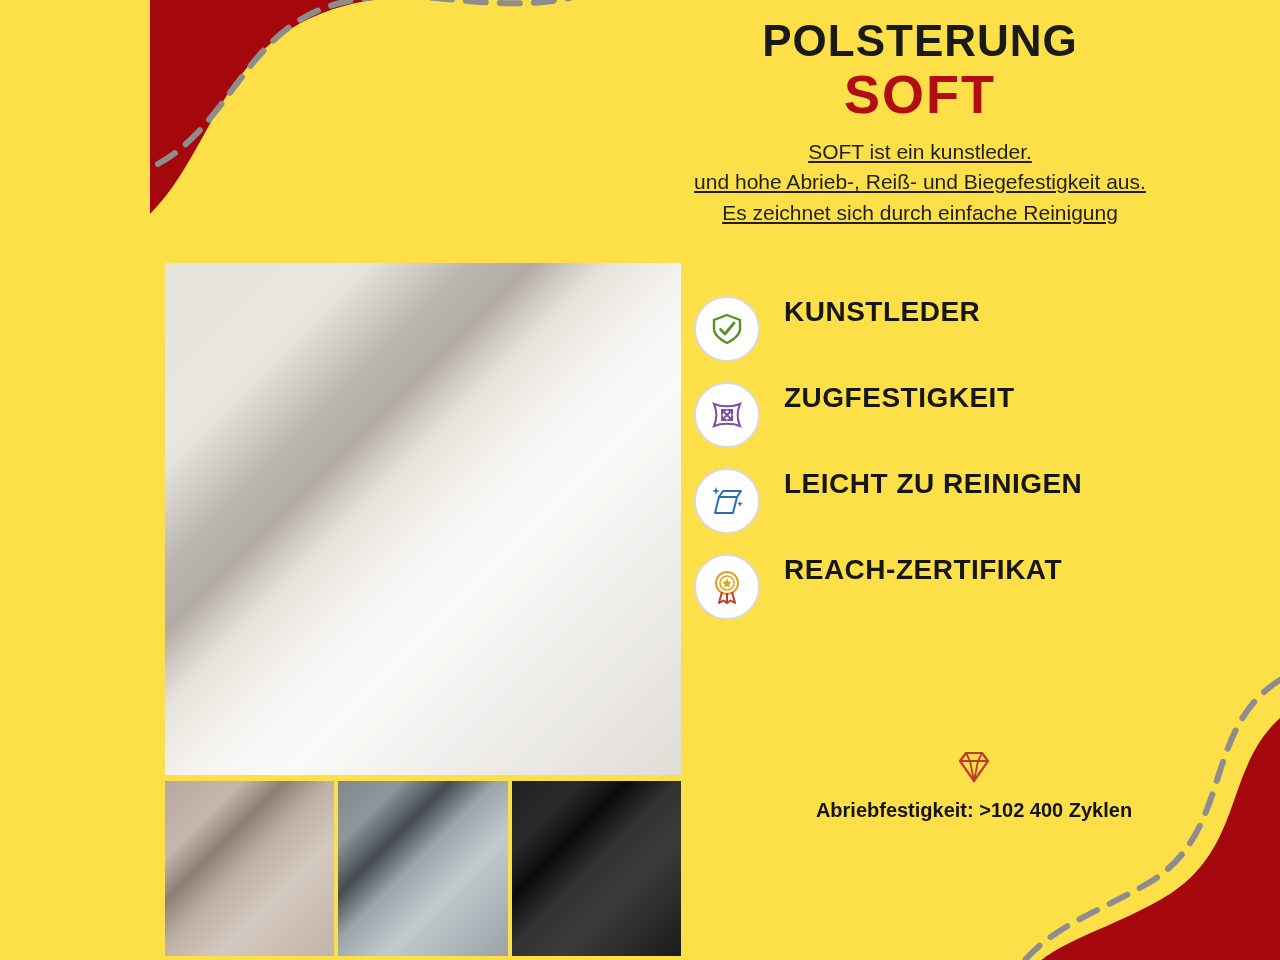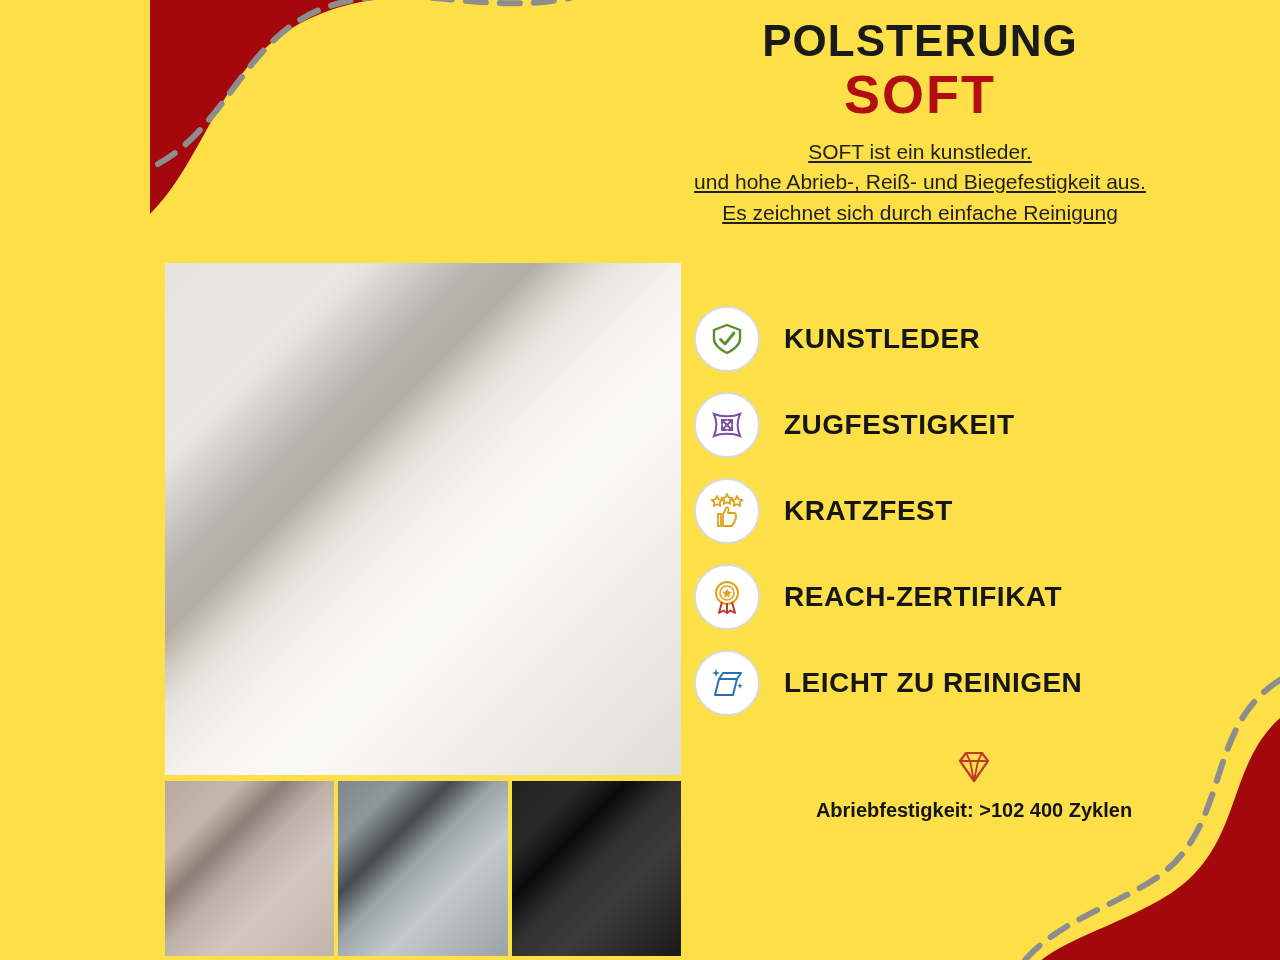--- a/index.html
+++ b/index.html
@@ -132,21 +132,20 @@
 
   
   .features {
     position: absolute;
     left: 694px;
     top: 296px;
     width: 560px;
   }
   .feature {
     display: flex;
-    align-items: center;
     height: 86px;
   }
   .feature-icon {
     width: 62px;
     height: 62px;
     min-width: 62px;
     border: 2px solid #d9d9d9;
     border-radius: 50%;
     display: flex;
     align-items: center;
@@ -247,62 +246,46 @@
         <svg width="36" height="36" viewBox="0 0 36 36">
           <path d="M5 7 C12 10 24 10 31 7 C28 14 28 22 31 29 C24 26 12 26 5 29 C8 22 8 14 5 7 Z" fill="none" stroke="#7b4ea8" stroke-width="2"></path>
           <path d="M13 13 L23 23 M13 23 L23 13" stroke="#7b4ea8" stroke-width="2" stroke-linecap="round"></path>
           <path d="M13 13 L13 17 M13 13 L17 13 M23 23 L23 19 M23 23 L19 23
                    M13 23 L17 23 M13 23 L13 19 M23 13 L19 13 M23 13 L23 17" stroke="#7b4ea8" stroke-width="2" stroke-linecap="round"></path>
         </svg>
       </div>
       <div class="feature-label">ZUGFESTIGKEIT</div>
     </div>
 
+
     <div class="feature">
       <div class="feature-icon">
-        <svg width="38" height="38" viewBox="0 0 38 38">
-          <g fill="none" stroke="#e0a21a" stroke-width="1.8" stroke-linejoin="round">
-            <path d="M9 4 L10.6 7.4 L14.3 7.8 L11.6 10.4 L12.3 14 L9 12.2 L5.7 14 L6.4 10.4 L3.7 7.8 L7.4 7.4 Z"></path>
-            <path d="M19 2 L20.6 5.4 L24.3 5.8 L21.6 8.4 L22.3 12 L19 10.2 L15.7 12 L16.4 8.4 L13.7 5.8 L17.4 5.4 Z"></path>
-            <path d="M29 4 L30.6 7.4 L34.3 7.8 L31.6 10.4 L32.3 14 L29 12.2 L25.7 14 L26.4 10.4 L23.7 7.8 L27.4 7.4 Z"></path>
-          </g>
-          <path d="M13 22 L13 34 L10 34 L10 22 Z" fill="none" stroke="#e0a21a" stroke-width="1.8"></path>
-          <path d="M15 22 C15 22 17 20 17.5 17 C18 14.5 21 15 20.5 18 L20 21 L26 21
-                   C28 21 28.5 23 27.5 24.5 C28.5 25.5 28 27.5 26.5 28 C27.3 29.3 26.5 31 25 31.3
-                   C25.4 32.6 24.4 34 23 34 L15 34 Z" fill="none" stroke="#e0a21a" stroke-width="1.8" stroke-linejoin="round"></path>
-        </svg>
-      </div>
-      <div class="feature-label">KRATZFEST</div>
+        <svg width="36" height="36" viewBox="0 0 36 36">
+          <path d="M10 14 L28 14 L24 30 L6 30 Z" fill="none" stroke="#2b6fb3" stroke-width="2" stroke-linejoin="round"></path>
+          <path d="M10 14 L14 8 L32 8 L28 14" fill="none" stroke="#2b6fb3" stroke-width="2" stroke-linejoin="round"></path>
+          <path d="M7 4 L8 7 L11 8 L8 9 L7 12 L6 9 L3 8 L6 7 Z" fill="#2b6fb3"></path>
+          <path d="M31 18 L31.8 20 L34 20.8 L31.8 21.6 L31 24 L30.2 21.6 L28 20.8 L30.2 20 Z" fill="#2b6fb3"></path>
+        </svg>
+      </div>
+      <div class="feature-label">LEICHT ZU REINIGEN</div>
     </div>
 
     <div class="feature">
       <div class="feature-icon">
         <svg width="36" height="36" viewBox="0 0 36 36">
           <circle cx="18" cy="14" r="11" fill="none" stroke="#e0a21a" stroke-width="2"></circle>
           <circle cx="18" cy="14" r="7" fill="none" stroke="#e0a21a" stroke-width="1.6"></circle>
           <path d="M18 9.5 L19.4 12.6 L22.7 13 L20.3 15.3 L20.9 18.5 L18 17 L15.1 18.5 L15.7 15.3 L13.3 13 L16.6 12.6 Z" fill="#e0a21a"></path>
           <path d="M13 23 L10 34 L14.5 31.5 L18 34 L18 24" fill="none" stroke="#c0392b" stroke-width="2" stroke-linejoin="round"></path>
           <path d="M23 23 L26 34 L21.5 31.5 L18 34" fill="none" stroke="#c0392b" stroke-width="2" stroke-linejoin="round"></path>
         </svg>
       </div>
       <div class="feature-label">REACH-ZERTIFIKAT</div>
     </div>
 
-    <div class="feature">
-      <div class="feature-icon">
-        <svg width="36" height="36" viewBox="0 0 36 36">
-          <path d="M10 14 L28 14 L24 30 L6 30 Z" fill="none" stroke="#2b6fb3" stroke-width="2" stroke-linejoin="round"></path>
-          <path d="M10 14 L14 8 L32 8 L28 14" fill="none" stroke="#2b6fb3" stroke-width="2" stroke-linejoin="round"></path>
-          <path d="M7 4 L8 7 L11 8 L8 9 L7 12 L6 9 L3 8 L6 7 Z" fill="#2b6fb3"></path>
-          <path d="M31 18 L31.8 20 L34 20.8 L31.8 21.6 L31 24 L30.2 21.6 L28 20.8 L30.2 20 Z" fill="#2b6fb3"></path>
-        </svg>
-      </div>
-      <div class="feature-label">LEICHT ZU REINIGEN</div>
-    </div>
-
   </div>
 
   <div class="specs">
 
 
     <div class="spec">
       <div class="spec-icon">
         <svg width="44" height="42" viewBox="0 0 44 42">
           <path d="M8 14 L14 6 L30 6 L36 14 L22 34 Z" fill="none" stroke="#c0392b" stroke-width="2.2" stroke-linejoin="round"></path>
           <path d="M8 14 H36 M14 6 L18 14 L22 34 M30 6 L26 14 L22 34" fill="none" stroke="#c0392b" stroke-width="1.8"></path>

